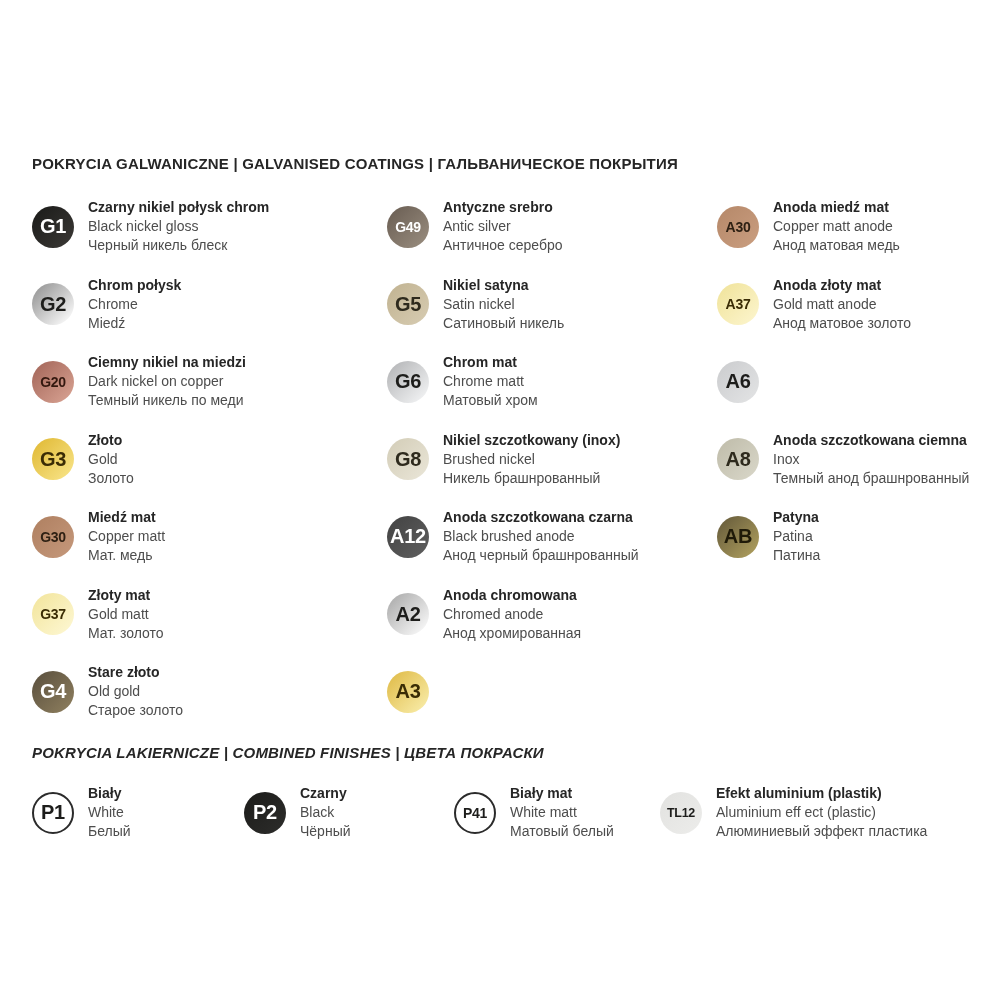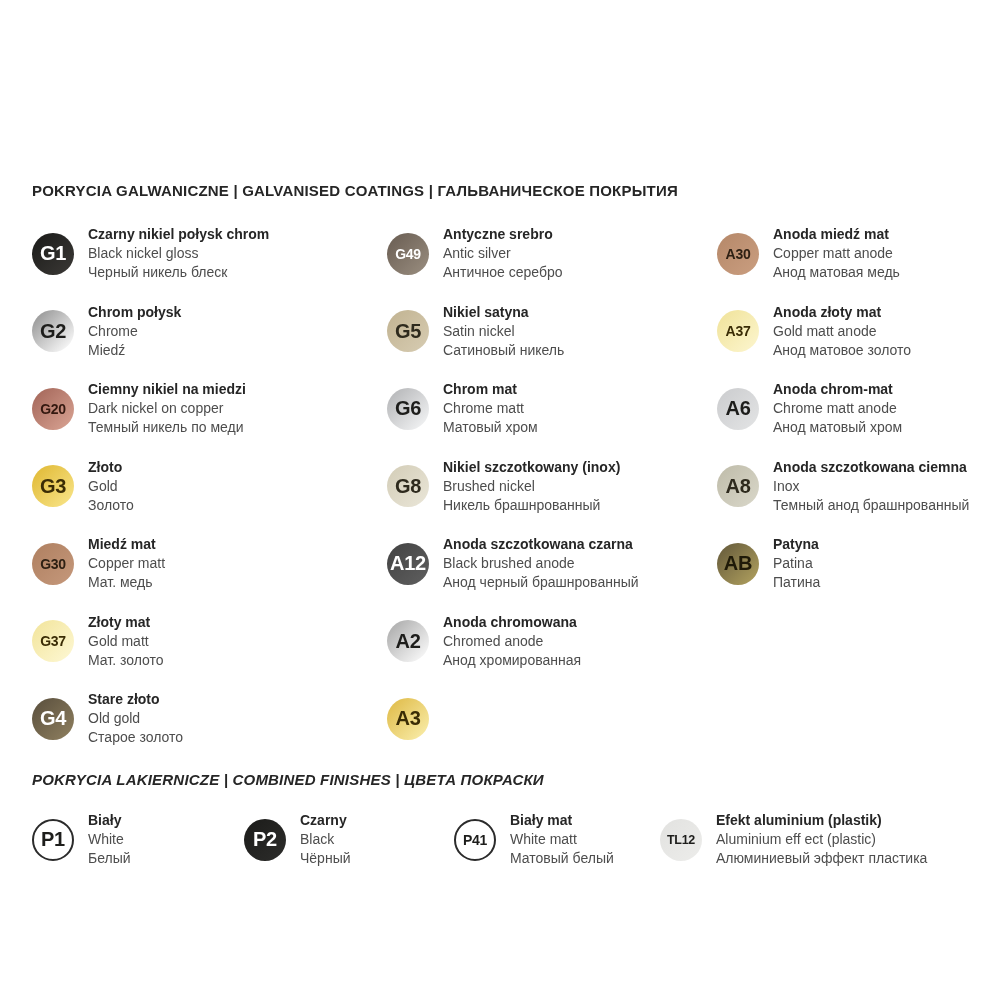--- a/index.html
+++ b/index.html
@@ -2,21 +2,21 @@
 <html><head>
 <meta charset="utf-8">
 <style>
   html, body { margin: 0; padding: 0; }
   body {
     width: 1000px; height: 1000px;
     background: #ffffff;
     font-family: "Liberation Sans", sans-serif;
     -webkit-font-smoothing: antialiased;
   }
-  .page { position: relative; width: 1000px; height: 852px; overflow: hidden; margin-top: 27px; }
+  .page { position: relative; width: 1000px; height: 852px; overflow: hidden; }
 
   .section-title {
     position: absolute;
     font-size: 15px;
     font-weight: 700;
     color: #262626;
     letter-spacing: 0.2px;
     white-space: nowrap;
   }
   #title-galvanised { left: 32px; top: 155px; }
@@ -189,25 +189,20 @@
       <div class="swatch">
         <span class="circle" style="background: linear-gradient(135deg, rgb(241, 228, 158) 10%, rgb(252, 245, 205) 95%); color: rgb(58, 44, 5); font-size: 14px;">A37</span>
         <div class="labels">
           <div class="l1">Anoda złoty mat</div>
           <div class="l2">Gold matt anode</div>
           <div class="l3">Анод матовое золото</div>
         </div>
       </div>
       <div class="swatch">
         <span class="circle" style="background: linear-gradient(135deg, rgb(205, 206, 208) 10%, rgb(226, 227, 228) 95%); color: rgb(29, 29, 27);">A6</span>
-        <div class="labels">
-          <div class="l1">Anoda chrom-mat</div>
-          <div class="l2">Chrome matt anode</div>
-          <div class="l3">Анод матовый хром</div>
-        </div>
       </div>
       <div class="swatch">
         <span class="circle" style="background: linear-gradient(135deg, rgb(193, 190, 172) 10%, rgb(216, 214, 200) 95%); color: rgb(46, 42, 29);">A8</span>
         <div class="labels">
           <div class="l1">Anoda szczotkowana ciemna</div>
           <div class="l2">Inox</div>
           <div class="l3">Темный анод брашнрованный</div>
         </div>
       </div>
       <div class="swatch">

